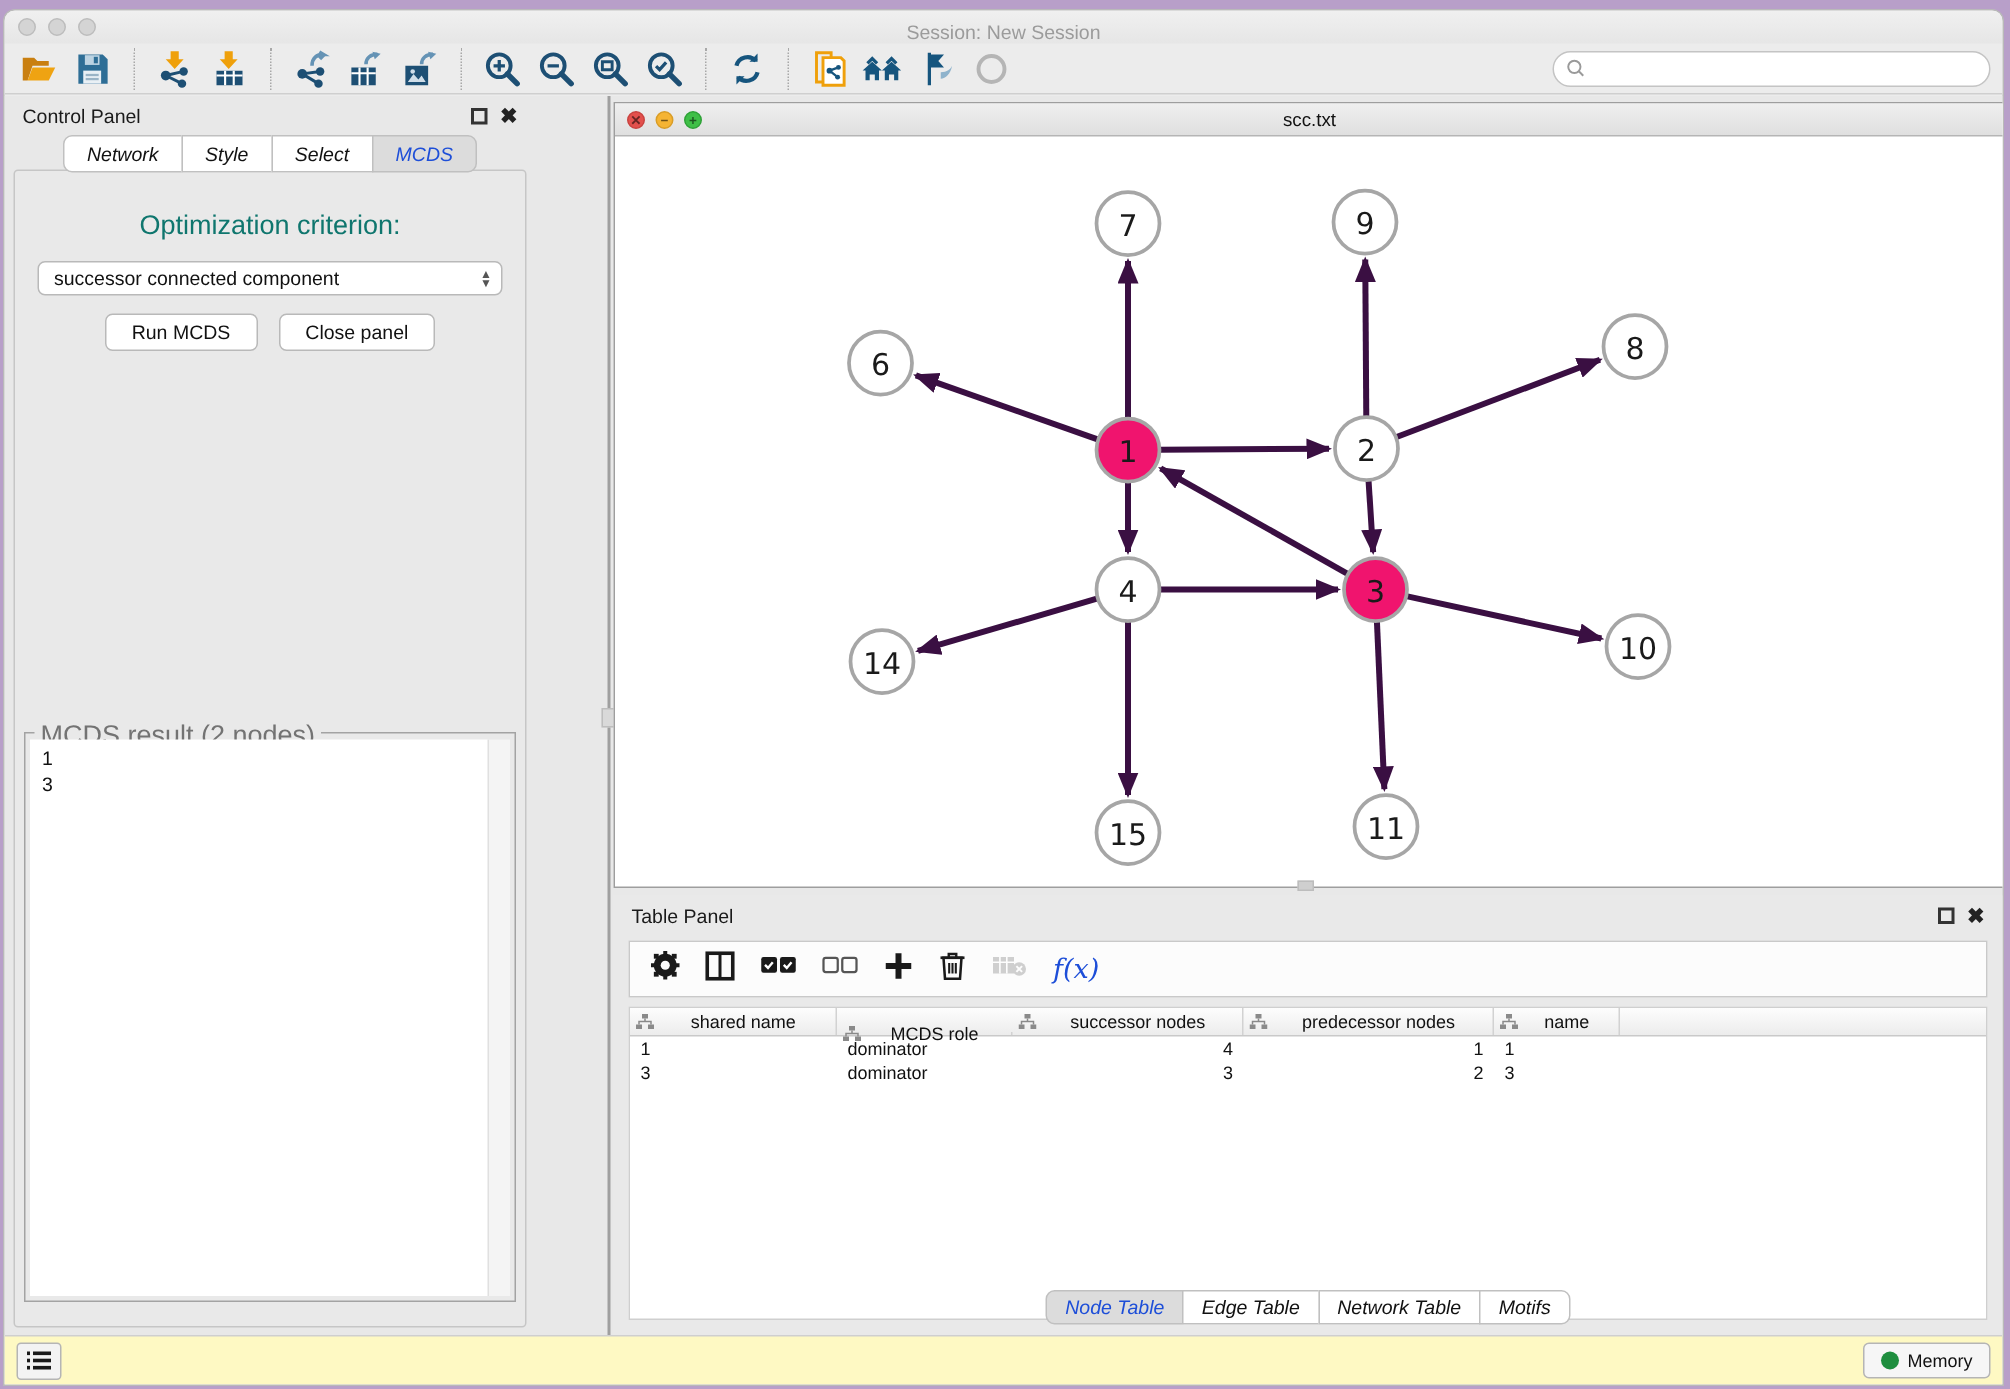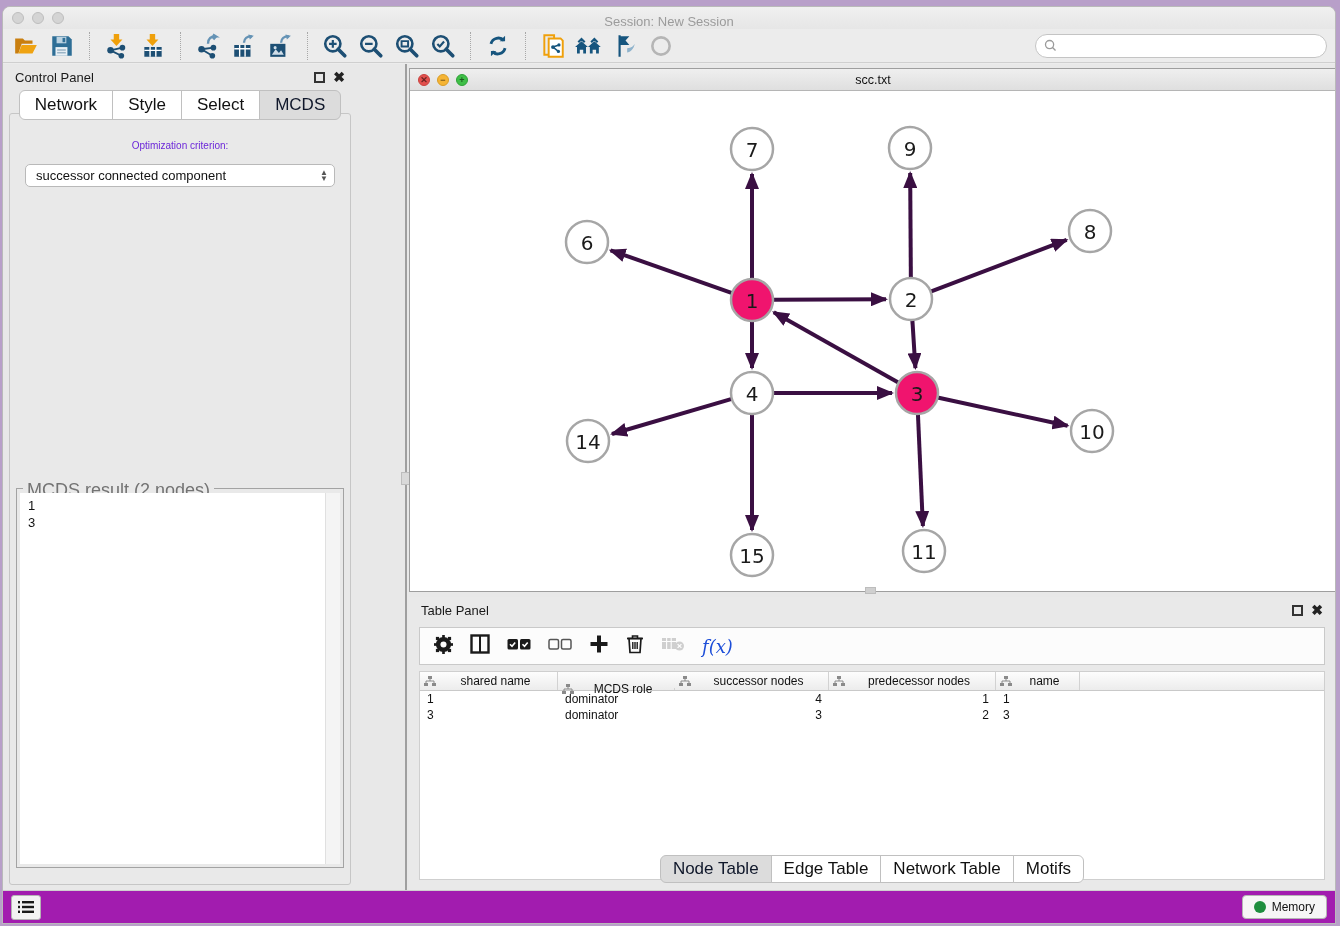--- a/index.html
+++ b/index.html
@@ -33,29 +33,29 @@
 
   
   .control-panel { position:absolute; left:0; top:0; width:354px; bottom:0; }
   .panel-head { height:26px; display:flex; align-items:center; padding:0 12px; }
   .panel-head .ptitle { font-size:13px; color:#1a1a1a; }
   .panel-head .pctrl { margin-left:auto; display:flex; gap:8px; align-items:center; }
   .float-box { width:11px; height:11px; border:2px solid #333; }
   .close-x { font-size:14px; font-weight:bold; color:#222; line-height:11px; }
 
   .cp-tabs { display:flex; justify-content:center; position:relative; z-index:2; }
-  .seg { border:1px solid #c0c0c0; background:#fff; font-size:17px; padding:4px 15px;
-         margin-left:-1px; color:#111; }
+  .seg { border:1px solid #c0c0c0; background:#fff; font-size:13px; padding:4px 15px;
+         margin-left:-1px; color:#111;font-style:italic; }
   .seg.first { border-radius:6px 0 0 6px; margin-left:0; }
   .seg.last  { border-radius:0 6px 6px 0; }
-  .seg.dim   { background:#dcdcdc; color:#0f172a; }
+  .seg.dim   { background:#dcdcdc; color:#1d4ed8; }
 
   .cp-body { position:absolute; left:6px; right:6px; top:49px; bottom:6px;
              background:#e9e9e9; border:1px solid #c6c6c6; border-radius:3px; }
-  .opt-label { text-align:center; font-size:10px; color:#6d28d9; margin-top:26px; }
+  .opt-label { text-align:center; font-size:18px; color:#0f766e; margin-top:26px; }
   .dropdown { margin:13px auto 0; width:310px; height:23px; background:#fff; border:1px solid #b9b9b9;
               border-radius:5px; display:flex; align-items:center; padding:0 6px 0 10px; font-size:13px; }
   .dropdown .dval { flex:1; color:#111; }
   .chevrons { display:flex; flex-direction:column; line-height:6px; font-size:8px; color:#555; }
   .btn-row { display:flex; justify-content:center; gap:14px; margin-top:12px; }
   .pbtn { background:#fff; border:1px solid #b9b9b9; border-radius:5px; font-size:13px;
           padding:4px 17px; color:#111; }
 
   .result-box { position:absolute; left:6px; right:6px; top:374px; bottom:16px;
                 border:1px solid #a3a3a3; }
@@ -95,21 +95,21 @@
         padding:0 4px; gap:2px; }
   .th .thlabel { flex:1; text-align:center; }
   .trow { display:flex; height:16px; }
   .td { font-size:12px; color:#111; padding:0 7px; line-height:16px; }
   .td.r { text-align:right; }
 
   .tp-tabs { position:absolute; left:0; right:0; bottom:8px; display:flex; justify-content:center; }
   .tp-tabs .seg { padding:3px 12px;margin-top:12px; }
 
   
-  .statusbar { position:absolute; left:0; right:0; bottom:0; height:32px; background:#a21caf;
+  .statusbar { position:absolute; left:0; right:0; bottom:0; height:32px; background:#fef9c3;
                border-top:1px solid #cfcfcf; display:flex; align-items:center; padding:16px 8px; }
   .list-btn { width:30px; height:25px; background:#f3f3f3; border:1px solid #b5b5b5; border-radius:3px;
               display:flex; align-items:center; justify-content:center; }
   .mem-btn { margin-left:auto; background:#f6f6f6; border:1px solid #b5b5b5; border-radius:4px;
              display:flex; align-items:center; gap:6px; padding:4px 11px; font-size:12px; color:#111; }
   .mem-dot { width:12px; height:12px; border-radius:50%; background:#1e8e3e; }
 </style>
 </head>
 <body>
 
@@ -281,20 +281,24 @@
           <span class="seg last dim">MCDS</span>
         </div>
       <div class="cp-body">
         <div class="opt-label">Optimization criterion:</div>
         <div class="dropdown">
           <span class="dval">successor connected component</span>
           <span class="chevrons">
               <span>▲</span>
               <span>▼</span>
             </span>
+        </div>
+        <div class="btn-row">
+          <button class="pbtn">Run MCDS</button>
+          <button class="pbtn">Close panel</button>
         </div>
         <div class="result-box">
           <span class="result-legend">MCDS result (2 nodes)</span>
           <div class="result-inner" id="result-lines">1
 3</div>
           <div class="result-track"></div>
         </div>
       </div>
     </div>
 

